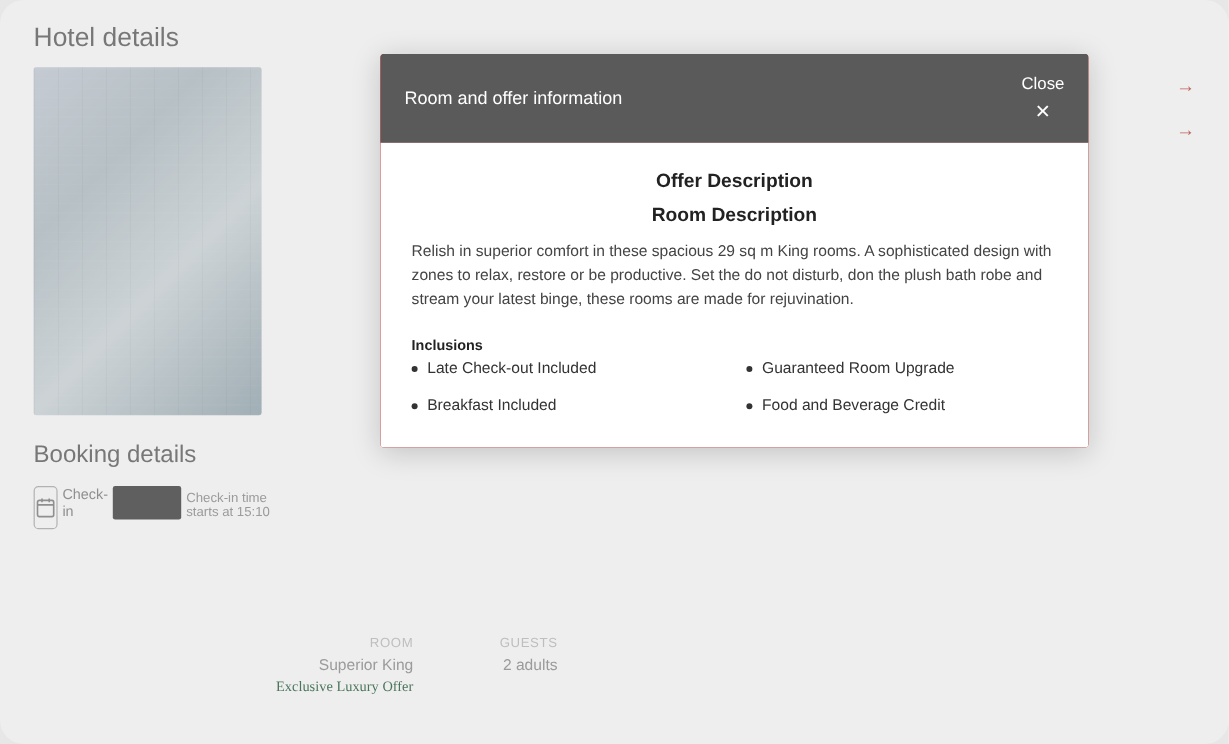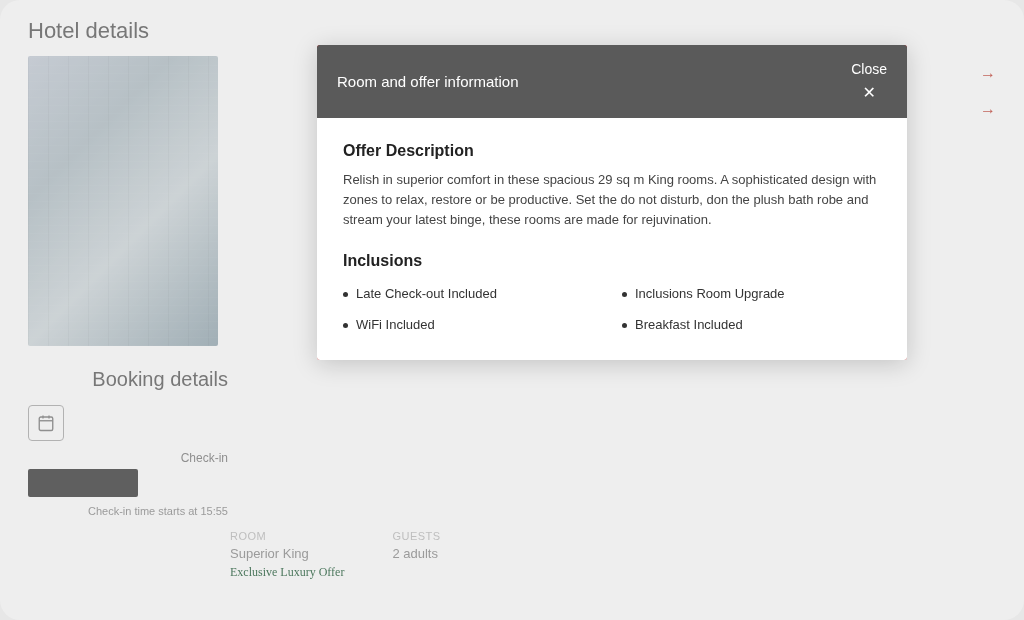--- a/index.html
+++ b/index.html
@@ -33,21 +33,20 @@
     .main-content {
       display: flex;
       padding: 0 28px;
       gap: 24px;
     }
 
     
     .left-col {
       width: 200px;
       flex-shrink: 0;
-      text-align: right;
     }
 
     .hotel-image {
       width: 190px;
       height: 290px;
       background: linear-gradient(135deg, #c5cdd8 0%, #b0bec5 30%, #cfd8dc 60%, #90a4ae 100%);
       border-radius: 2px;
       position: relative;
       overflow: hidden;
     }
@@ -65,21 +64,21 @@
     .booking-details-title {
       font-size: 20px;
       font-weight: 300;
       color: #555;
       margin-top: 22px;
       margin-bottom: 14px;
     }
 
     .check-in-section {
       display: flex;
-      flex-direction: column;
+      flex-direction: row;
       gap: 4px;
     }
 
     .calendar-icon-wrap {
       width: 36px;
       height: 36px;
       border: 1.5px solid #aaa;
       border-radius: 4px;
       display: flex;
       align-items: center;
@@ -133,21 +132,22 @@
       font-size: 16px;
       color: #c0392b;
     }
 
     
     .bottom-content {
       position: absolute;
       bottom: 40px;
       left: 230px;
       display: flex;
-      gap: 48px;
+      gap: 72px;
+      text-align: right;
     }
 
     .bottom-item {
       display: flex;
       flex-direction: column;
       gap: 4px;
     }
 
     .bottom-label {
       font-size: 11px;
@@ -220,34 +220,35 @@
     .modal-body {
       padding: 24px 26px 28px 26px;
       background: #fff;
     }
 
     .section-title {
       font-size: 16px;
       font-weight: 700;
       color: #222;
       margin-bottom: 10px;
+      text-align: center;
     }
 
     .section-text {
       font-size: 13px;
       color: #444;
       line-height: 1.55;
       margin-bottom: 22px;
     }
 
     .inclusions-title {
-      font-size: 16px;
+      font-size: 12px;
       font-weight: 700;
       color: #222;
-      margin-bottom: 16px;
+      margin-bottom: 4px;
     }
 
     .inclusions-grid {
       display: grid;
       grid-template-columns: 1fr 1fr;
       gap: 16px 20px;
     }
 
     .inclusion-item {
       display: flex;
@@ -284,21 +285,21 @@
         <div class="calendar-icon-wrap">
           <svg width="18" height="18" viewBox="0 0 24 24" fill="none" stroke="#777" stroke-width="1.8">
             <rect x="3" y="4" width="18" height="18" rx="2"></rect>
             <line x1="3" y1="9" x2="21" y2="9"></line>
             <line x1="8" y1="2" x2="8" y2="6"></line>
             <line x1="16" y1="2" x2="16" y2="6"></line>
           </svg>
         </div>
         <span class="check-in-label">Check-in</span>
         <div class="check-in-date-bar"></div>
-        <span class="check-in-time">Check-in time starts at 15:55</span>
+        <span class="check-in-time">Check-in time starts at 15:10</span>
       </div>
     </div>
 
   </div>
 
   <div class="right-sidebar">
     <div class="sidebar-action">
       <span>Book again</span>
       <span class="sidebar-action-arrow">→</span>
     </div>
@@ -328,39 +329,40 @@
         <div class="modal-close">
           <span>Close</span>
           <span class="modal-close-x">✕</span>
         </div>
       </div>
 
       <div class="modal-body">
 
         <h3 class="section-title">Offer Description</h3>
 
+        <h3 class="section-title">Room Description</h3>
         <p class="section-text">Relish in superior comfort in these spacious 29 sq m King rooms. A sophisticated design with zones to relax, restore or be productive. Set the do not disturb, don the plush bath robe and stream your latest binge, these rooms are made for rejuvination.</p>
 
         <h3 class="inclusions-title">Inclusions</h3>
         <div class="inclusions-grid">
           <div class="inclusion-item">
             <span class="bullet"></span>
             <span>Late Check-out Included</span>
           </div>
           <div class="inclusion-item">
             <span class="bullet"></span>
-            <span>Inclusions Room Upgrade</span>
-          </div>
-          <div class="inclusion-item">
-            <span class="bullet"></span>
-            <span>WiFi Included</span>
+            <span>Guaranteed Room Upgrade</span>
           </div>
           <div class="inclusion-item">
             <span class="bullet"></span>
             <span>Breakfast Included</span>
           </div>
+          <div class="inclusion-item">
+            <span class="bullet"></span>
+            <span>Food and Beverage Credit</span>
+          </div>
         </div>
 
       </div>
     </div>
   </div>
 
 </div>
 
 </body></html>

